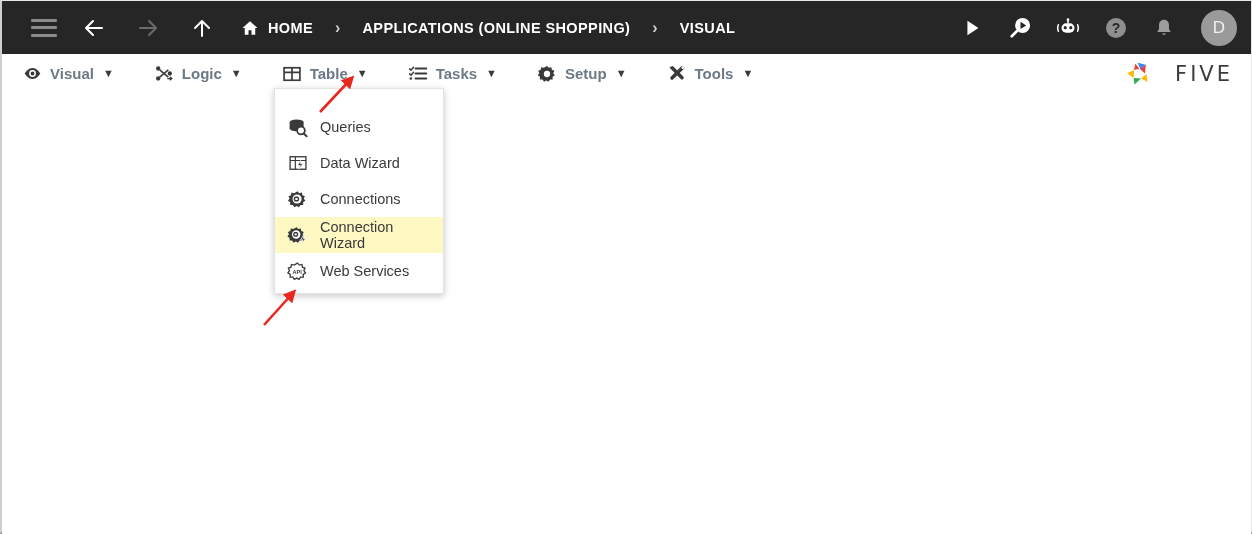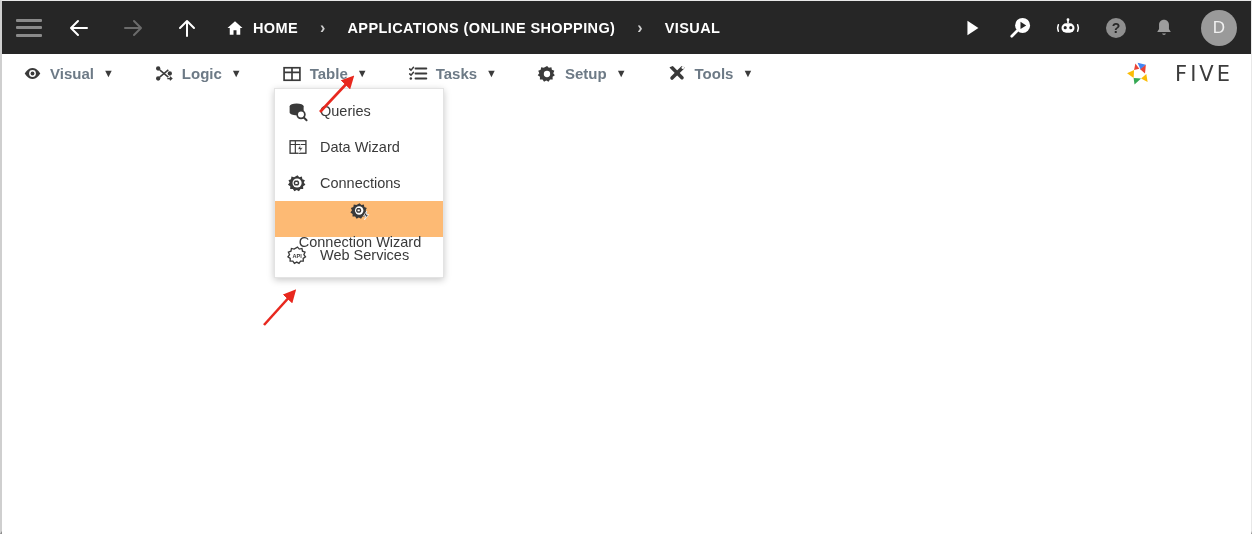--- a/index.html
+++ b/index.html
@@ -21,21 +21,21 @@
     border-top: 1px solid #e8e8e8;
   }
 
   
   .topbar {
     position: relative;
     height: 53px;
     background: #262626;
     display: flex;
     align-items: center;
-    padding: 0 14px 0 10px;
+    padding: 0 14px 0 25px;
   }
   .topbar::after {
     content: "";
     position: absolute;
     left: 0; right: 0; bottom: -3px;
     height: 3px;
     background: #f5a623;
   }
   .tb-icon {
     display: flex;
@@ -139,32 +139,32 @@
 
   
   .dropdown {
     position: absolute;
     left: 272px;
     top: 87px;
     width: 170px;
     background: #ffffff;
     border: 1px solid #e3e3e3;
     box-shadow: 0 2px 7px rgba(0,0,0,0.22);
-    padding: 4px 0 4px 0;
+    padding: 20px 0 4px 0;
     z-index: 20;
   }
   .dd-item {
     display: flex;
     align-items: center;
     gap: 12px;
     height: 36px;
     padding: 0 10px 0 12px;
     cursor: default;
   }
-  .dd-item.active { background: #fdba74; flex-direction: column; }
+  .dd-item.active { background: #fef9c3; }
   .dd-label {
     font-size: 14.5px;
     color: #3a3a3a;
   }
   .dd-icon { width: 21px; height: 21px; flex: none; display:flex; align-items:center; justify-content:center; }
 
   
   .annot { position: absolute; z-index: 40; pointer-events: none; }
   .canvas-area { position: relative; height: 441px; background: #ffffff; }
 </style>

